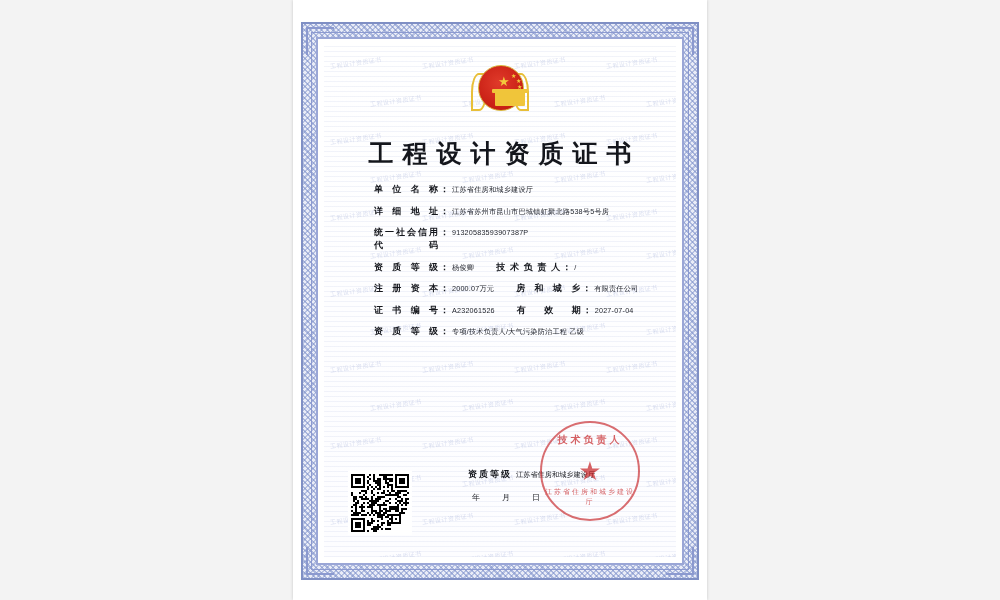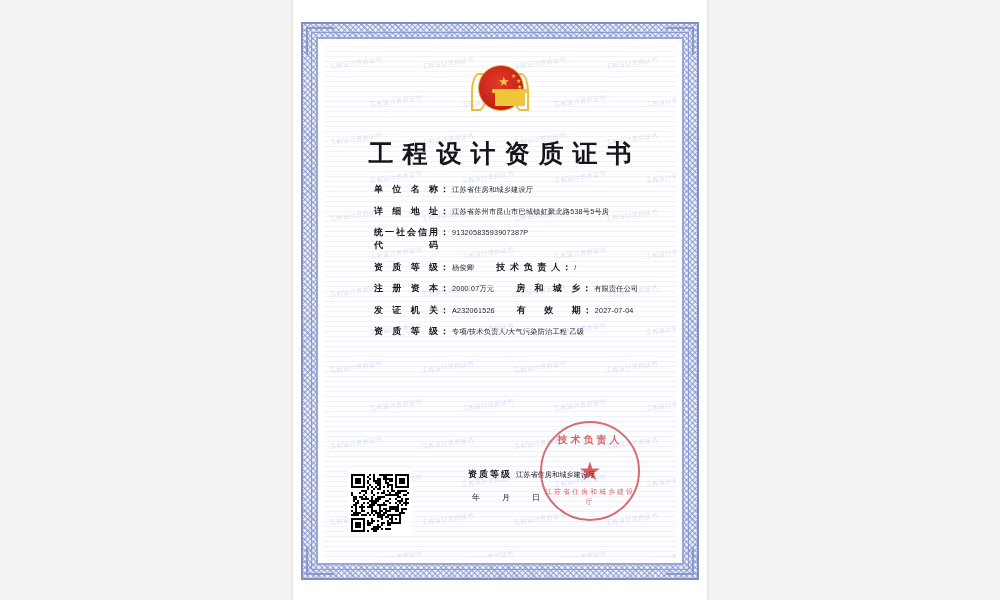--- a/index.html
+++ b/index.html
@@ -455,21 +455,21 @@
         </div>
         <div class="row">
           <span class="lbl">注册资本</span>
           <span class="colon">：</span>
           <span class="val">2000.07万元</span>
           <span class="lbl2">房和城乡</span>
           <span class="colon">：</span>
           <span class="val">有限责任公司</span>
         </div>
         <div class="row">
-          <span class="lbl">发证机关</span>
+          <span class="lbl">证书编号</span>
           <span class="colon">：</span>
           <span class="val">A232061526</span>
           <span class="lbl2">有效期</span>
           <span class="colon">：</span>
           <span class="val">2027-07-04</span>
         </div>
         <div class="row">
           <span class="lbl">资质等级</span>
           <span class="colon">：</span>
           <span class="val">专项/技术负责人/大气污染防治工程 乙级</span>

